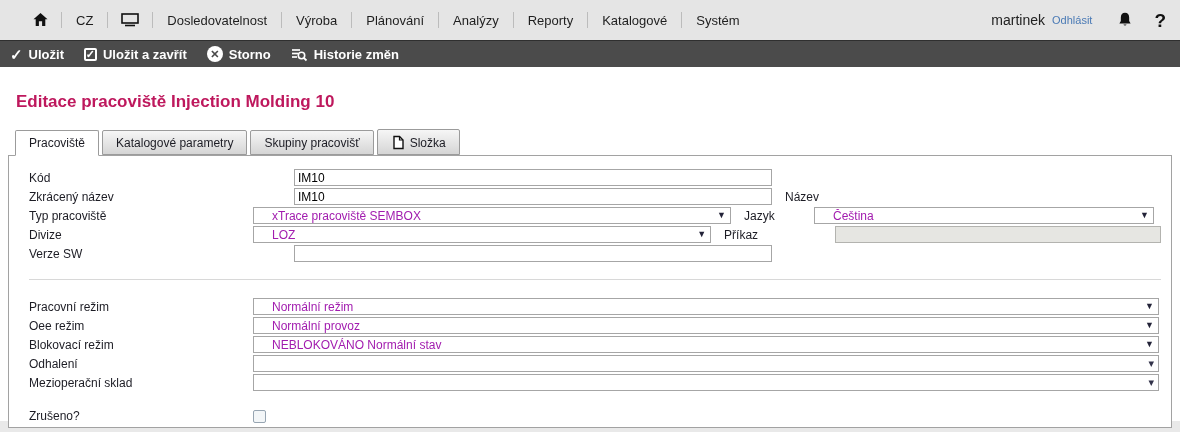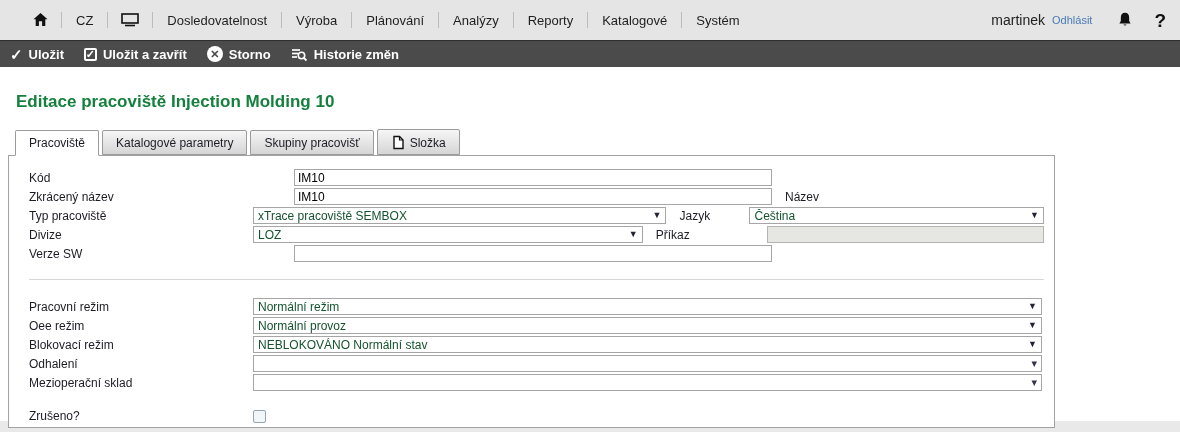--- a/index.html
+++ b/index.html
@@ -42,21 +42,21 @@
   .tb-btn { display:flex; align-items:center; gap:6px; margin-right:20px; cursor:pointer; font-size:13px; font-weight:bold; }
   .tb-check { font-size:15px; font-weight:bold; line-height:1; }
   .tb-box { width:13px; height:13px; border:2px solid #fff; border-radius:2px; display:flex; align-items:center; justify-content:center; font-size:11px; font-weight:bold; line-height:1; }
   .tb-circle { width:16px; height:16px; border-radius:50%; background:#fff; color:#4b4b4b; display:flex; align-items:center; justify-content:center; font-size:11px; font-weight:bold; line-height:1; }
 
   
   .page-title {
     margin: 25px 0 17px 16px;
     font-size: 17px;
     font-weight: bold;
-    color: #15803d;
+    color: #be185d;
   }
 
   
   .tabs { display:flex; align-items:flex-end; margin-left:15px; position:relative; z-index:2;text-align:center; }
   .tab {
     padding: 5px 13px 4px 13px;
     font-size: 12px;
     color: #1c1c24;
     border: 1px solid #9b9b9b;
     background: linear-gradient(#f6f6f6, #d5d5d5);
@@ -73,21 +73,21 @@
     border-bottom: 1px solid #ffffff;
     margin-bottom: -1px;
     padding-bottom: 5px;
   }
 
   
   .panel {
     position: relative;
     z-index: 1;
     margin-left: 8px;
-    width: 1047px;
+    width: 1164px;
     height: 273px;
     background: #fff;
     border: 1px solid #a2a2a2;
     padding: 13px 10px 0 20px;
   }
   .frow { display:flex; align-items:center; margin-bottom:2px; }
   .flabel { width:224px; flex:none; font-size:12px; color:#1c1c24; }
   .rlabel { width:70px; flex:none; margin-left:13px; font-size:12px; color:#1c1c24; }
   .finput {
     height: 17px;
@@ -105,21 +105,21 @@
   .w-right { width:340px; }
   .fselect {
     height: 17px;
     border: 1px solid #a6a6a6;
     background: #fff;
     display: flex;
     align-items: center;
     padding: 0 4px;
     cursor: pointer;
   }
-  .fselect .sel-value { flex:1; font-size:12px; color:#14532d; white-space:nowrap; overflow:hidden; }
+  .fselect .sel-value { flex:1; font-size:12px; color:#a21caf; white-space:nowrap; overflow:hidden;margin-left:14px; }
   .fselect .sel-arrow { font-size:9px; color:#232338; line-height:1; }
   .fselect .sel-arrow.small { font-size:11px; color:#33334a; }
   .w-wide { flex:1; margin-right:2px; }
   .hsep { border-top:1px solid #d8d8d8; margin:17px 0 18px 0; }
   .cbx {
     width:13px; height:13px;
     border:1px solid #97a5b2;
     background:#f3f6f8;
     appearance:none; -webkit-appearance:none;
     cursor:pointer;

